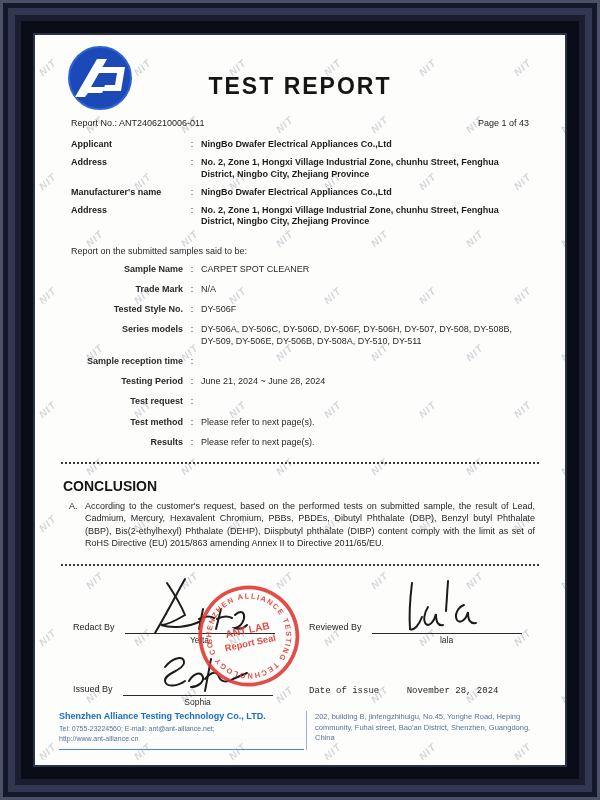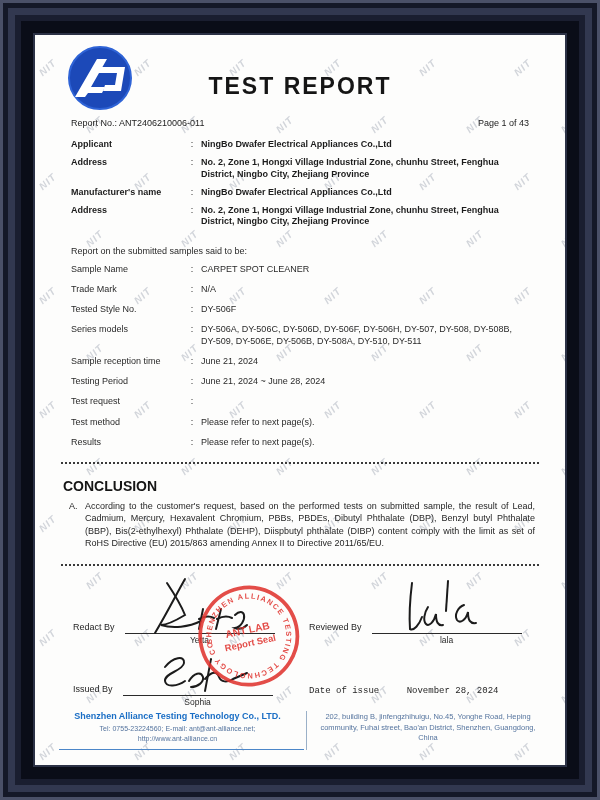--- a/index.html
+++ b/index.html
@@ -23,41 +23,41 @@
   .title{text-align:center;padding-top:30px;font-size:23px;font-weight:bold;letter-spacing:2px;color:#151515;}
   .meta{display:flex;justify-content:space-between;padding:18px 12px 0 12px;font-size:9px;color:#222;}
 
   
   .tbl{padding:0 12px;}
   .row{display:grid;grid-template-columns:112px 14px 1fr;column-gap:2px;margin-bottom:7px;line-height:1.25;}
   .row .lb{font-weight:bold;color:#1c1c1c;}
   .row .cl{text-align:center;color:#1c1c1c;}
   .row .vl{color:#1c1c1c;font-weight:bold;}
   .tbl2 .row{margin-bottom:9px;}
-  .tbl2 .row .lb{font-weight:normal;color:#2a2a2a;}
+  .tbl2 .row .lb{font-weight:bold;color:#2a2a2a;text-align:right;}
   .tbl2 .row .vl{font-weight:normal;color:#2a2a2a;}
   .intro{padding:6px 12px 8px 12px;color:#2a2a2a;margin-top:12px;}
 
   .dotted{border-top:2px dotted #3a3a3a;margin:6px 2px;}
   .concl-h{padding:8px 4px 4px 4px;font-size:14px;font-weight:bold;color:#151515;}
   .concl-body{display:grid;grid-template-columns:16px 1fr;padding:2px 6px 8px 10px;line-height:1.38;color:#262626;text-align:justify;}
 
   
   .sig-zone{position:relative;height:150px;margin-top:14px;}
   .sig-item{position:absolute;display:flex;align-items:flex-end;}
   .sig-label{font-size:9px;color:#262626;white-space:nowrap;margin-right:10px;padding-bottom:2px;}
   .sig-line{position:relative;width:150px;border-bottom:1.3px solid #2a2a2a;height:1px;}
   .sig-name{position:absolute;top:2px;left:0;width:100%;text-align:center;font-size:8.5px;color:#2a2a2a;}
   .sig-svg{position:absolute;left:12px;bottom:-4px;overflow:visible;}
   .date-item{position:absolute;font-size:9px;color:#262626;}
   .date-item .dv{margin-left:22px;}
   .seal{position:absolute;left:134px;top:0px;opacity:0.88;transform:rotate(-12deg);}
 
   
-  .footer{position:absolute;left:24px;right:24px;bottom:10px;display:flex;align-items:stretch;padding-bottom:5px;text-align:center;}
+  .footer{position:absolute;left:24px;right:24px;bottom:10px;display:flex;align-items:stretch;padding-bottom:5px;}
   .foot-l{width:245px;padding-right:8px;position:relative;border-bottom:1.6px solid #4b86c8;padding-bottom:6px;}
   .foot-company{font-size:9px;font-weight:bold;color:#1a6ec5;margin-bottom:3px;}
   .foot-small{font-size:7px;color:#55749e;line-height:1.35;}
   .foot-div{width:1px;background:#9ab0c8;margin:0 8px 0 2px;}
   .foot-r{flex:1;font-size:7.5px;color:#55749e;line-height:1.4;padding-top:1px;}
 </style>
 </head>
 <body>
 
 <div class="canvas">
@@ -208,21 +208,20 @@
             <span class="vl">DY-506F</span>
           </div>
           <div class="row">
             <span class="lb">Series models</span>
             <span class="cl">:</span>
             <span class="vl">DY-506A, DY-506C, DY-506D, DY-506F, DY-506H, DY-507, DY-508, DY-508B, DY-509, DY-506E, DY-506B, DY-508A, DY-510, DY-511</span>
           </div>
           <div class="row">
             <span class="lb">Sample reception time</span>
             <span class="cl">:</span>
-            <span class="vl">June 21, 2024</span>
           </div>
           <div class="row">
             <span class="lb">Testing Period</span>
             <span class="cl">:</span>
             <span class="vl">June 21, 2024 ~ June 28, 2024</span>
           </div>
           <div class="row">
             <span class="lb">Test request</span>
             <span class="cl">:</span>
           </div>

